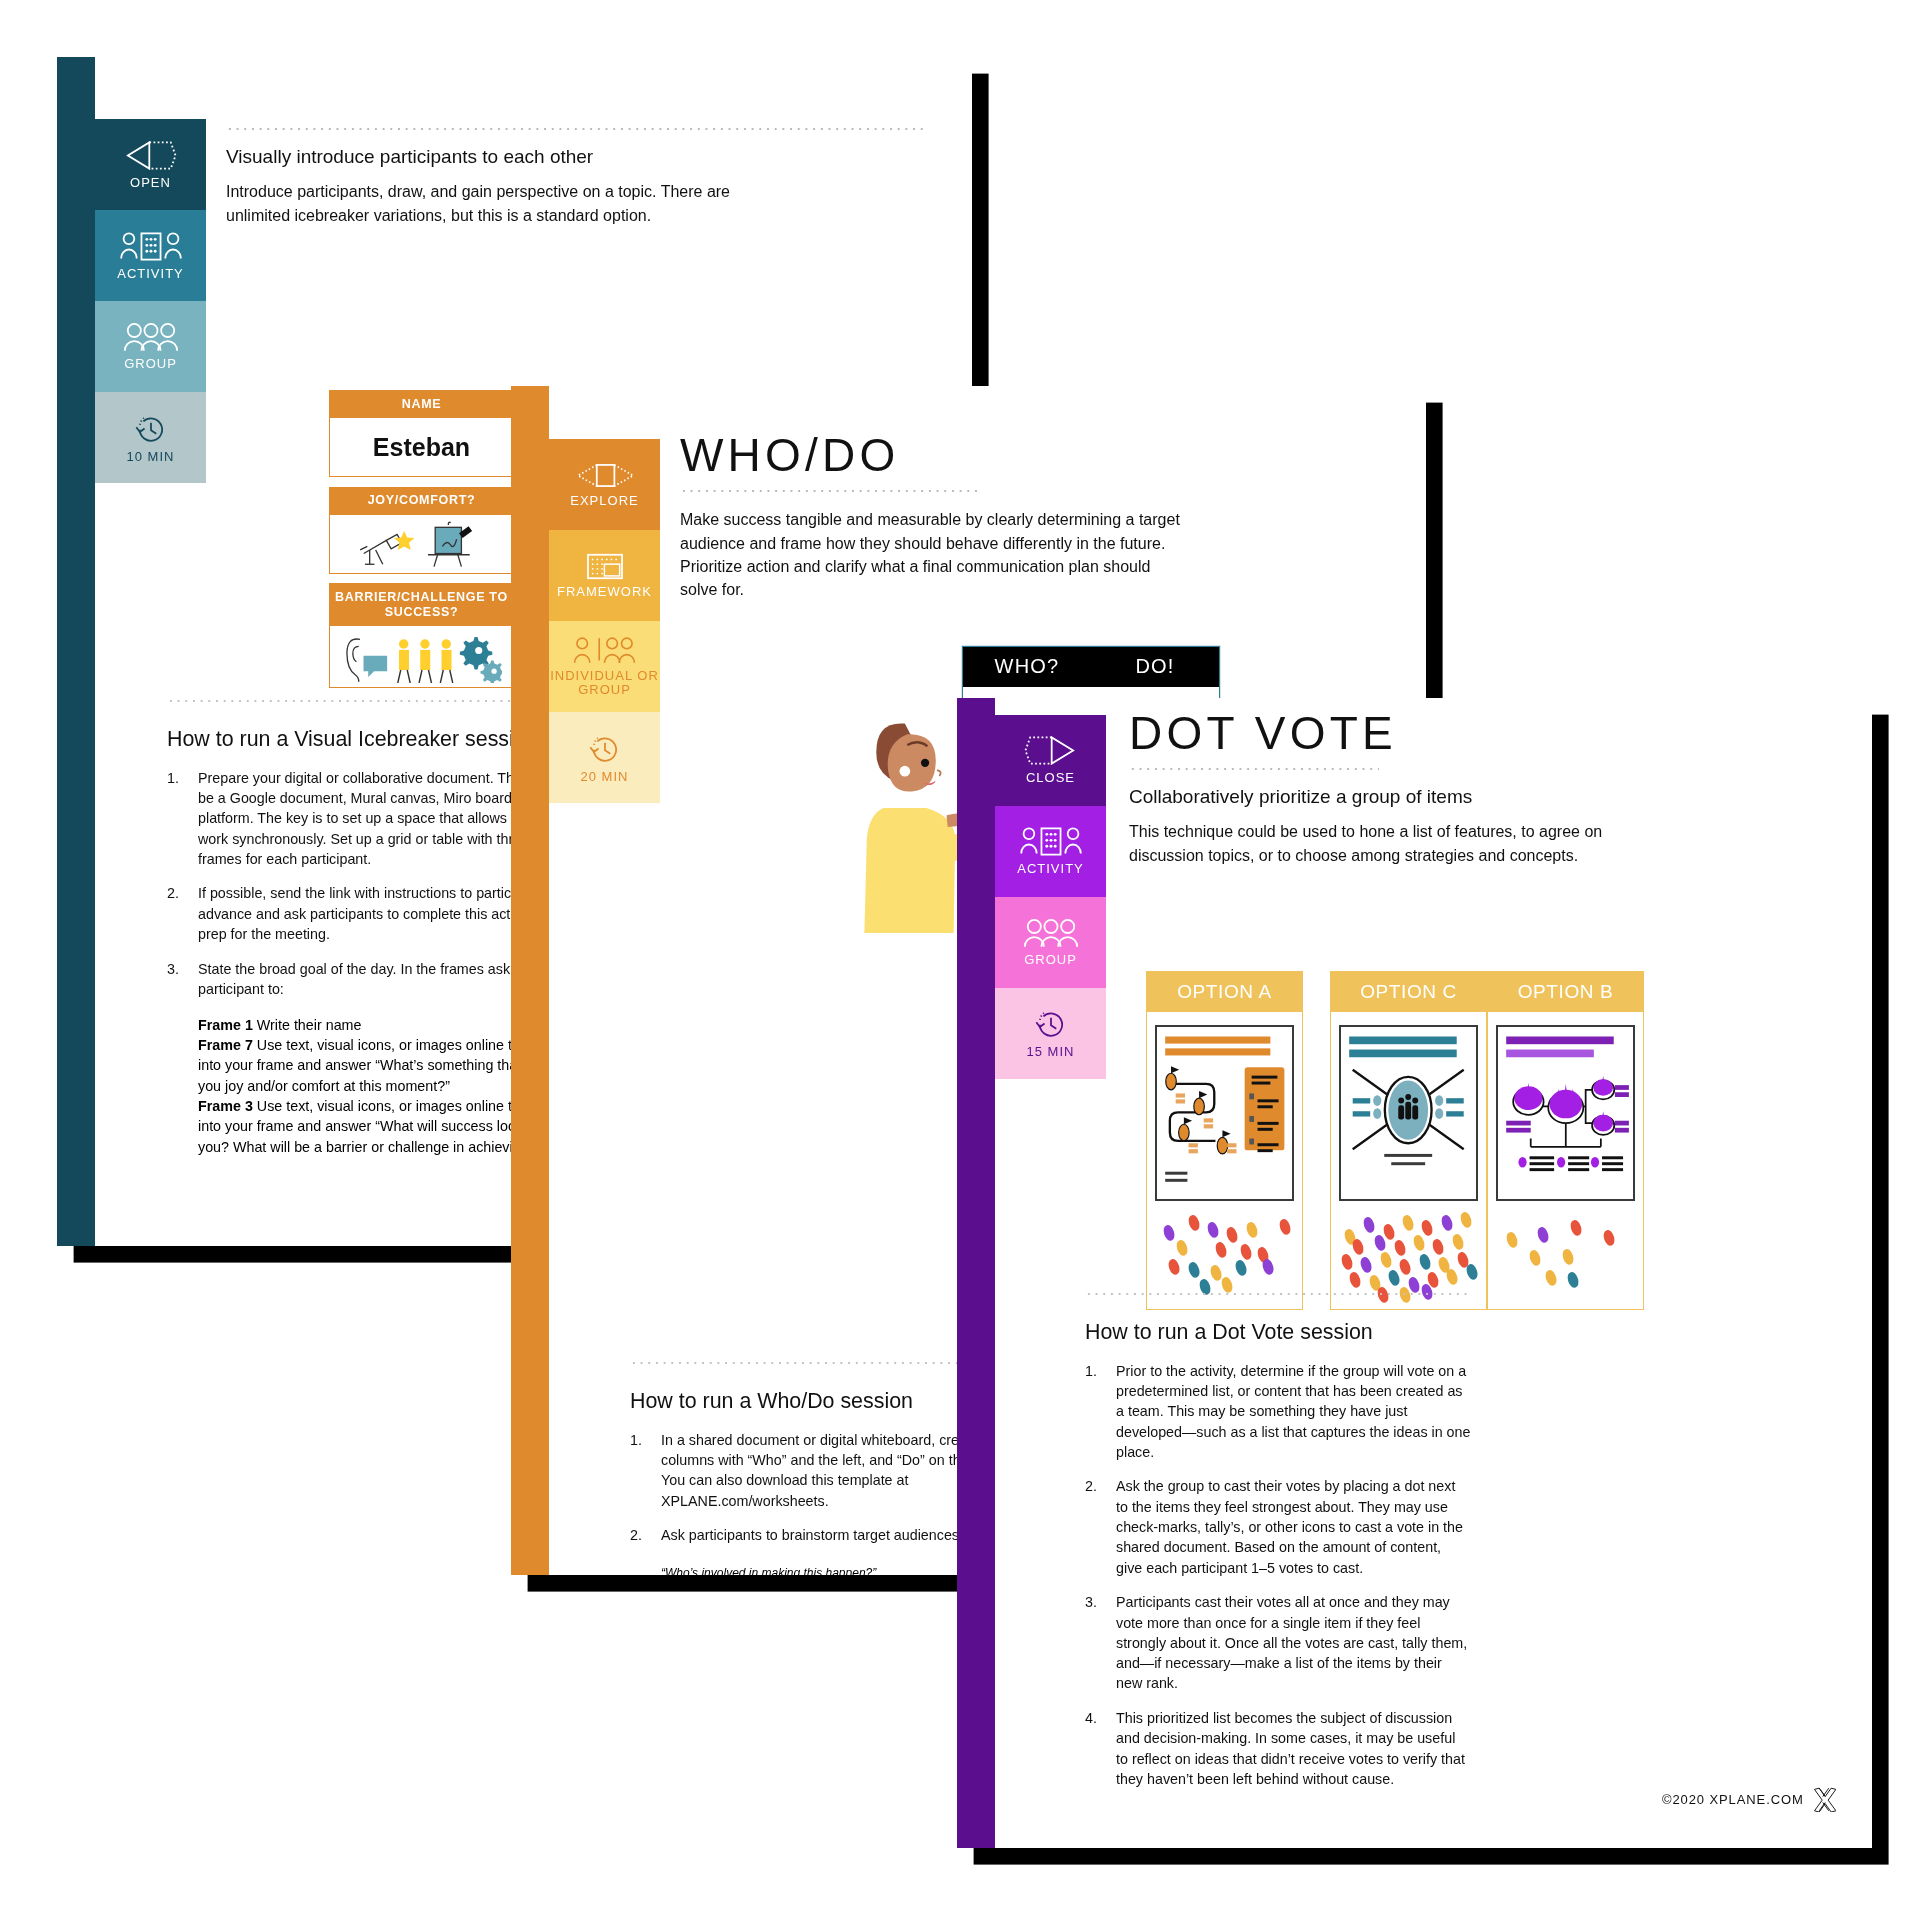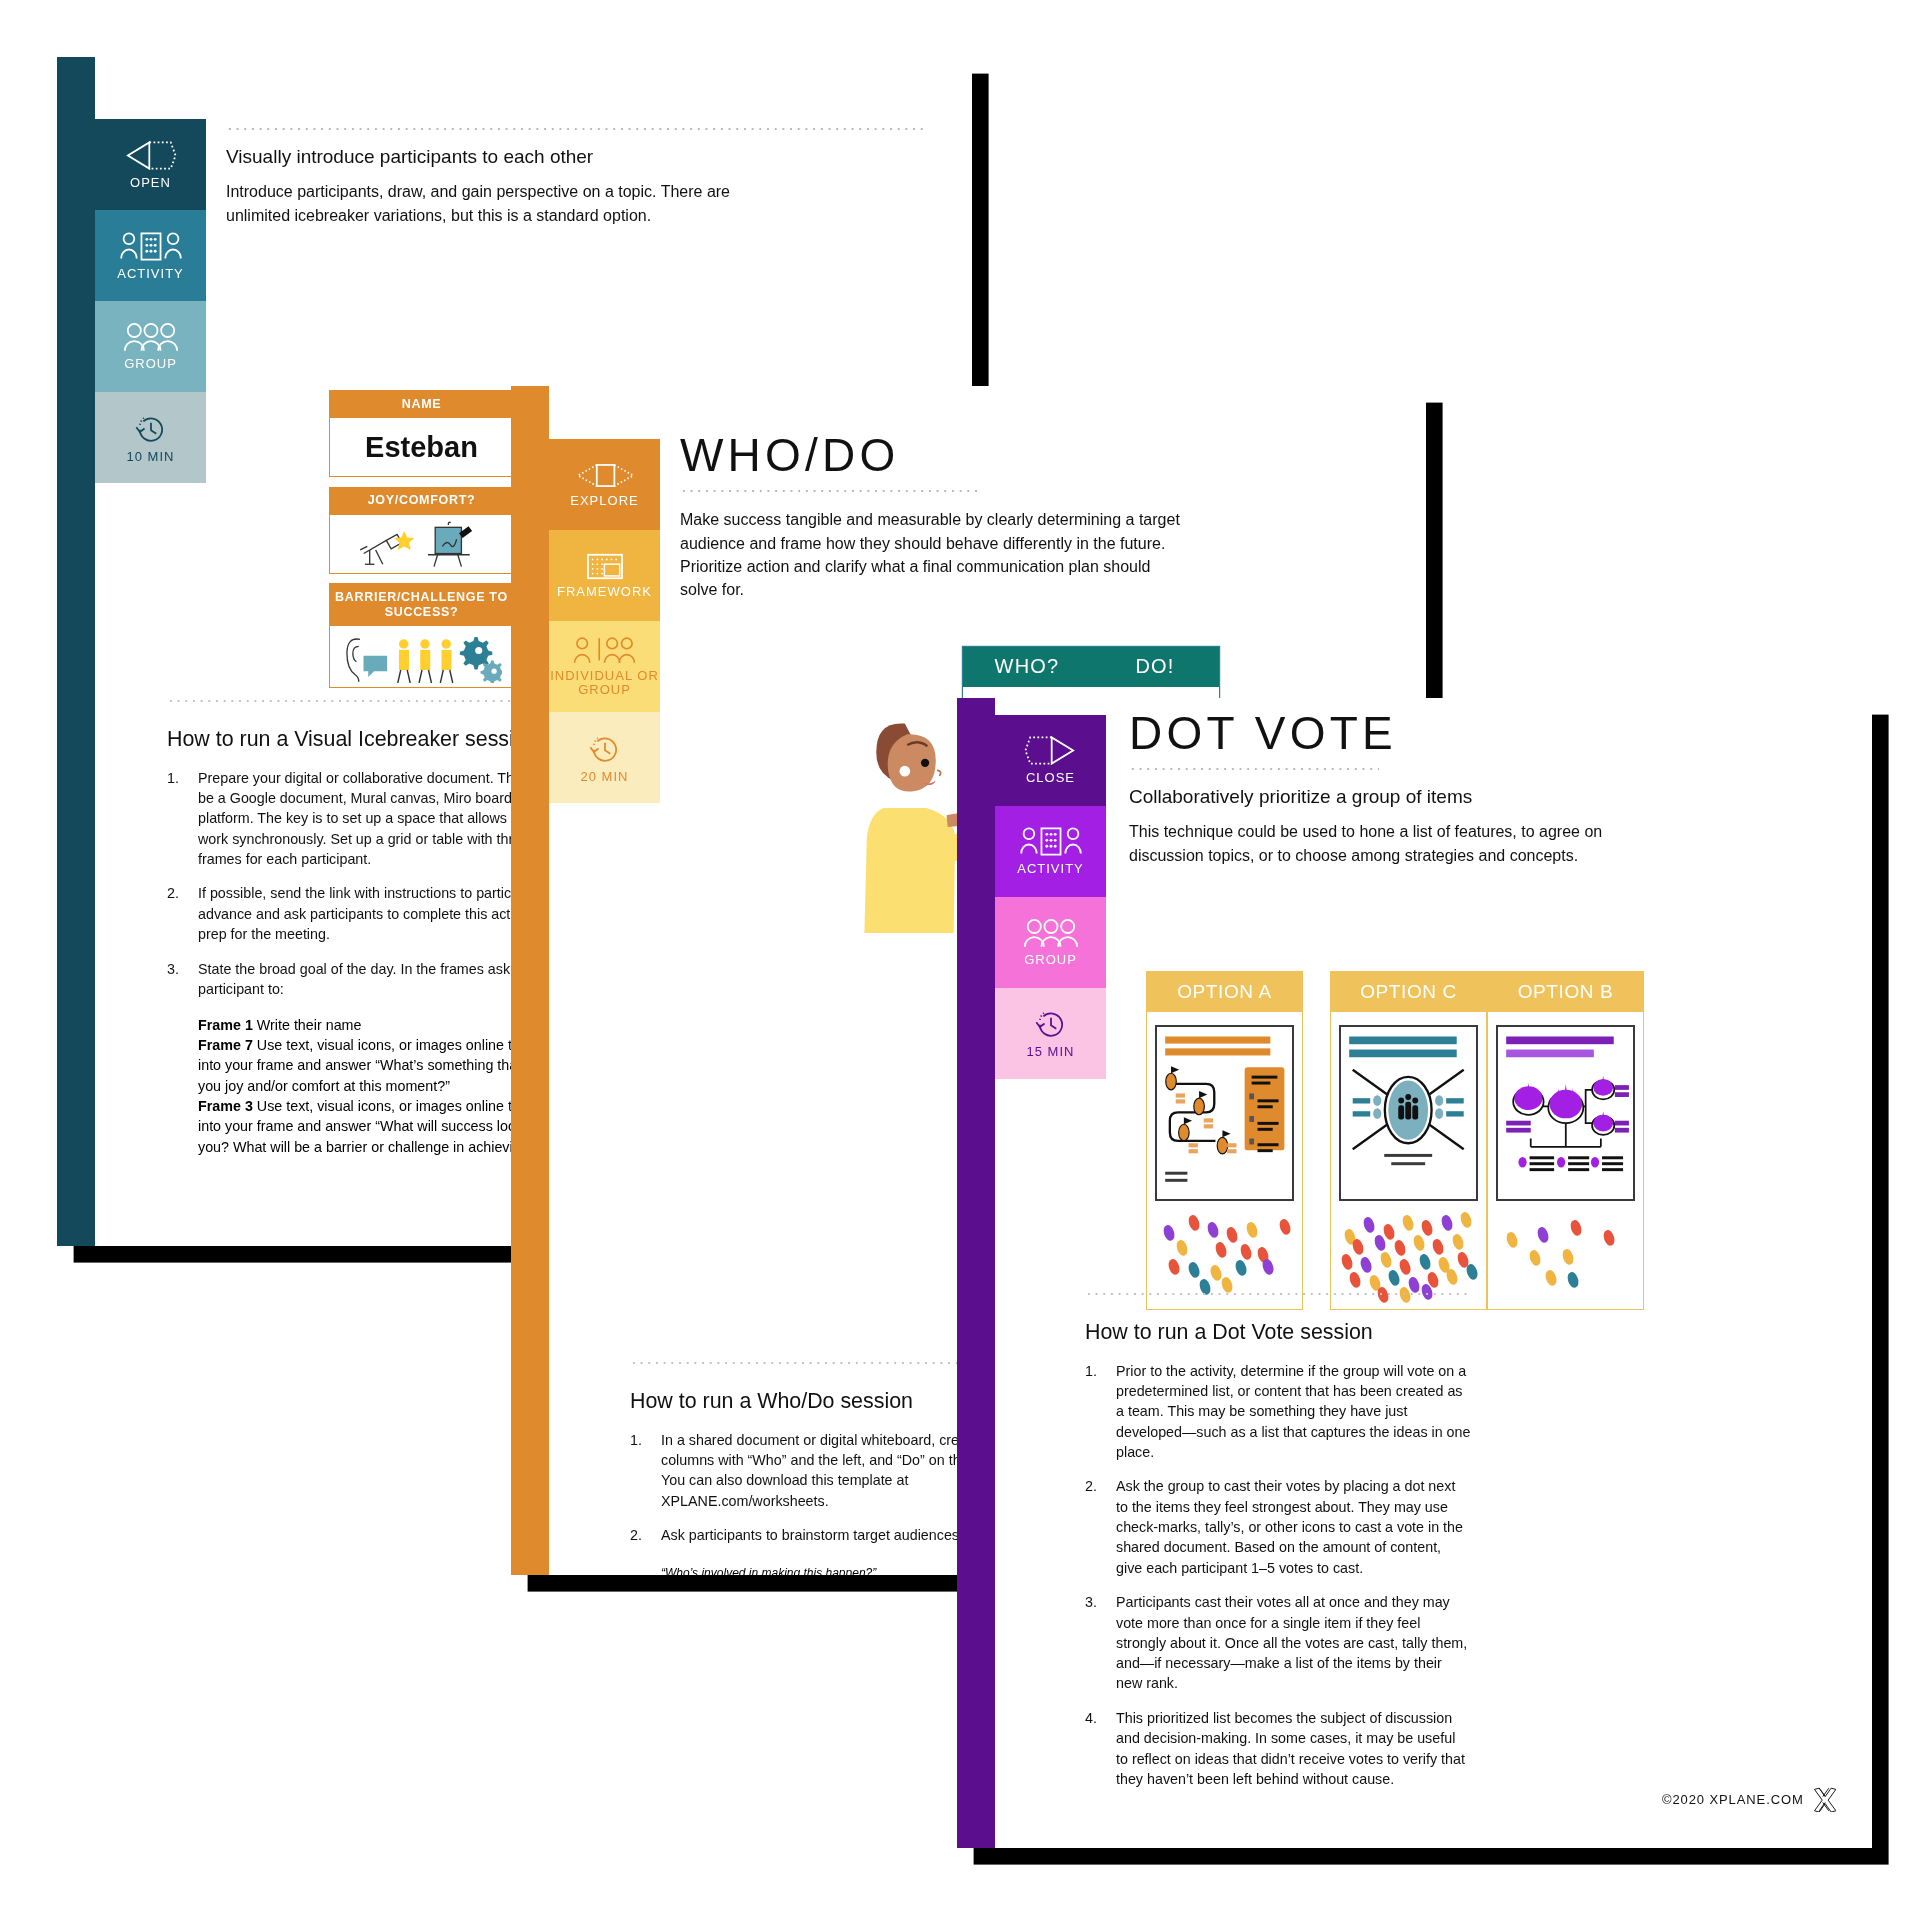--- a/index.html
+++ b/index.html
@@ -53,36 +53,36 @@
   .plain{margin:9.5px 0 0 31px;font-size:14.3px;line-height:1.42;}
   .bold{font-weight:700;}
 
   
   .namecards{position:absolute;display:flex;gap:20px;}
   .ncard{width:185px;}
   .nband{color:#fff;font-weight:700;font-size:12.5px;letter-spacing:0.7px;
          text-align:center;padding:6.5px 2.4px;line-height:1.2;}
   .nbody{border:1.8px solid;border-top:none;background:#fff;
          display:flex;align-items:center;justify-content:center;}
-  .nname{font-weight:700;font-size:29px;color:#111;}
+  .nname{font-weight:700;font-size:25px;color:#111;}
 
   
   .options{position:absolute;display:flex;align-items:flex-end;}
   .opt{width:157px;}
   .opt .oband{background:#f0c25b;color:#fff;font-size:19px;text-align:center;
               padding:9.5px 0;letter-spacing:0.6px;}
   .opt .obody{border:1.2px solid #f0c25b;border-top:none;background:#fff;padding:13px 8.3px 15.5px;}
   .opt .sheet{border:2.4px solid #3a3a3a;background:#fff;height:172px;position:relative;}
   .dots{position:relative;height:83px;margin-top:9.5px;}
   .dots i{position:absolute;width:9.5px;height:15.5px;border-radius:50%;display:block;
           transform:rotate(-18deg);}
 
   
   .wd-sheet{position:absolute;background:#fff;box-shadow:0 0 0 1.2px #2d7f96;}
-  .wd-head{display:flex;background:#0f766e;color:#fff;}
+  .wd-head{display:flex;background:#000000;color:#fff;}
   .wd-head div{flex:1;text-align:center;font-size:20px;padding:8.3px 0;letter-spacing:1.2px;}
 
   
   .footer{position:absolute;display:flex;align-items:center;gap:8.3px;
           font-size:13px;letter-spacing:0.9px;color:#111;}
 </style>
 </head>
 <body>
 
 <div class="stage">

